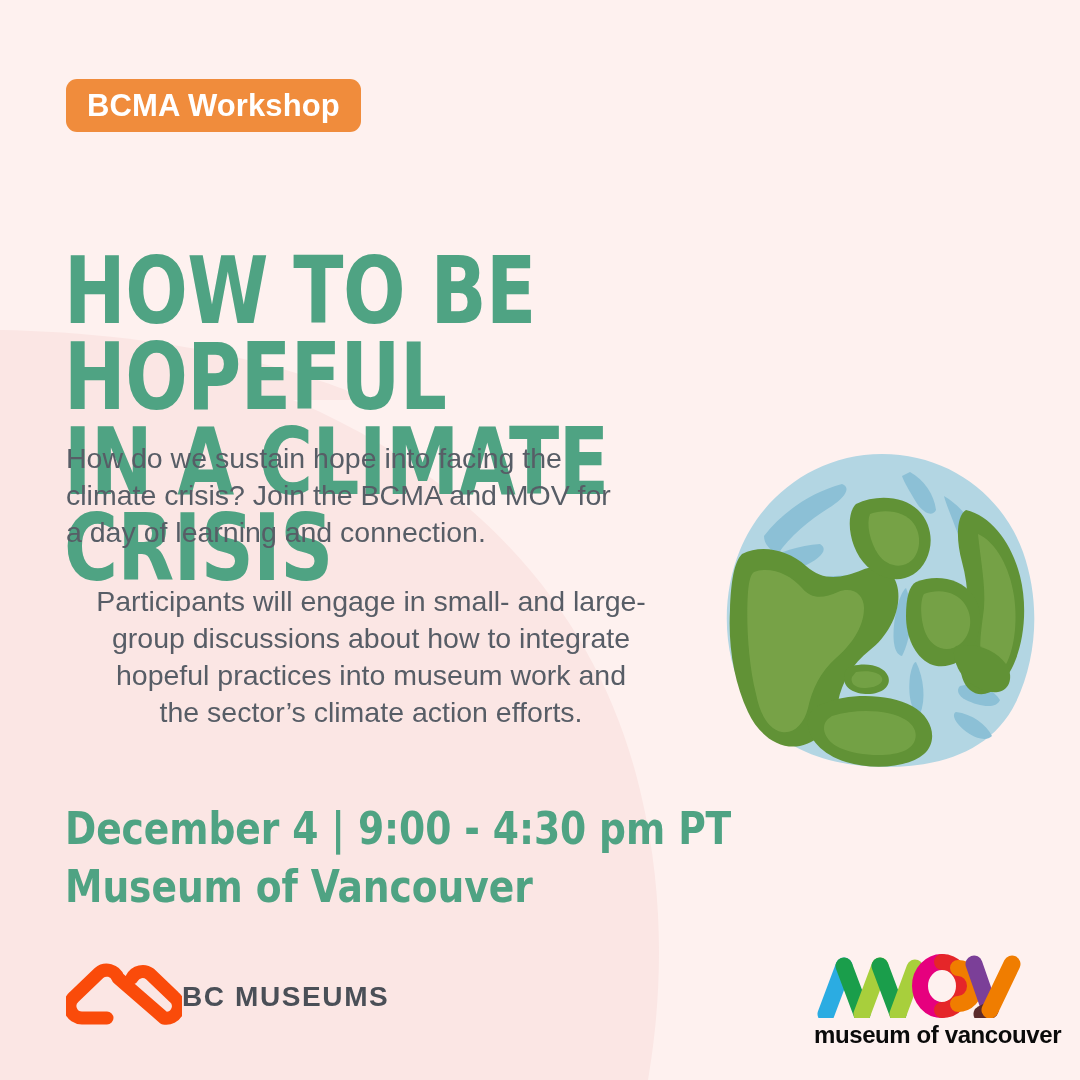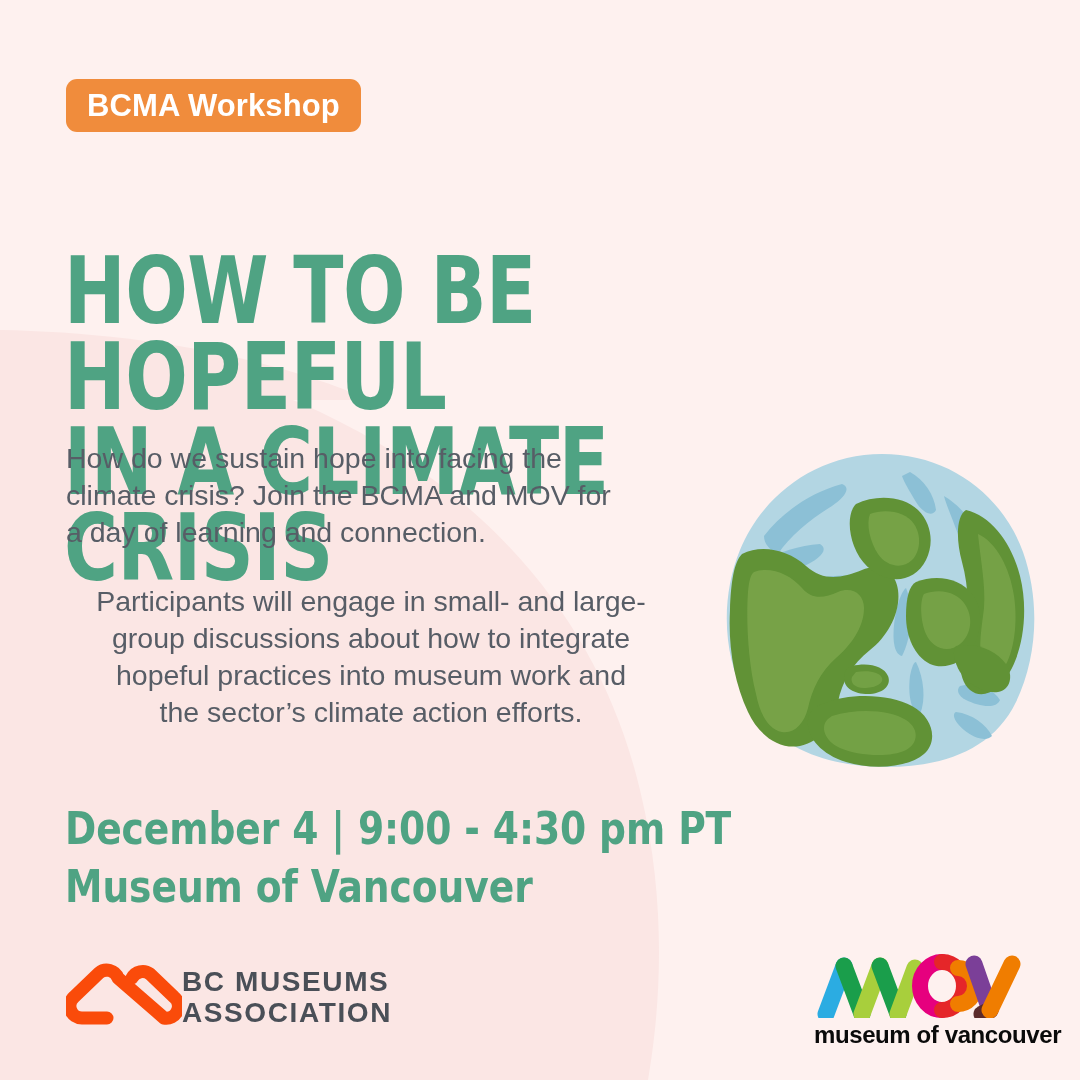--- a/index.html
+++ b/index.html
@@ -284,21 +284,20 @@
   <div class="bcma-logo">
     <span class="bcma-mark">
       <svg viewBox="0 0 116 74" aria-hidden="true">
         <g fill="none" stroke="#fa4b0a" stroke-width="13" stroke-linecap="round" stroke-linejoin="round">
           <path d="M41,58 L16,58 A12,12 0 0 1 8,37 L33,13 A12,12 0 0 1 52,18 L98,58 A12,12 0 0 0 108,37 L84,14 A12,12 0 0 0 66,18"></path>
         </g>
       </svg>
     </span>
     <span class="bcma-wordmark">
       <div>BC MUSEUMS</div>
-      <div>ASSOCIATION</div>
     </span>
   </div>
 
   <div class="mov-logo">
     <span class="mov-mark">
       <svg viewBox="0 0 212 66" aria-hidden="true">
         <defs>
           <clipPath id="movclip">
               <rect x="0" y="0" width="212" height="66"></rect>
             </clipPath>

